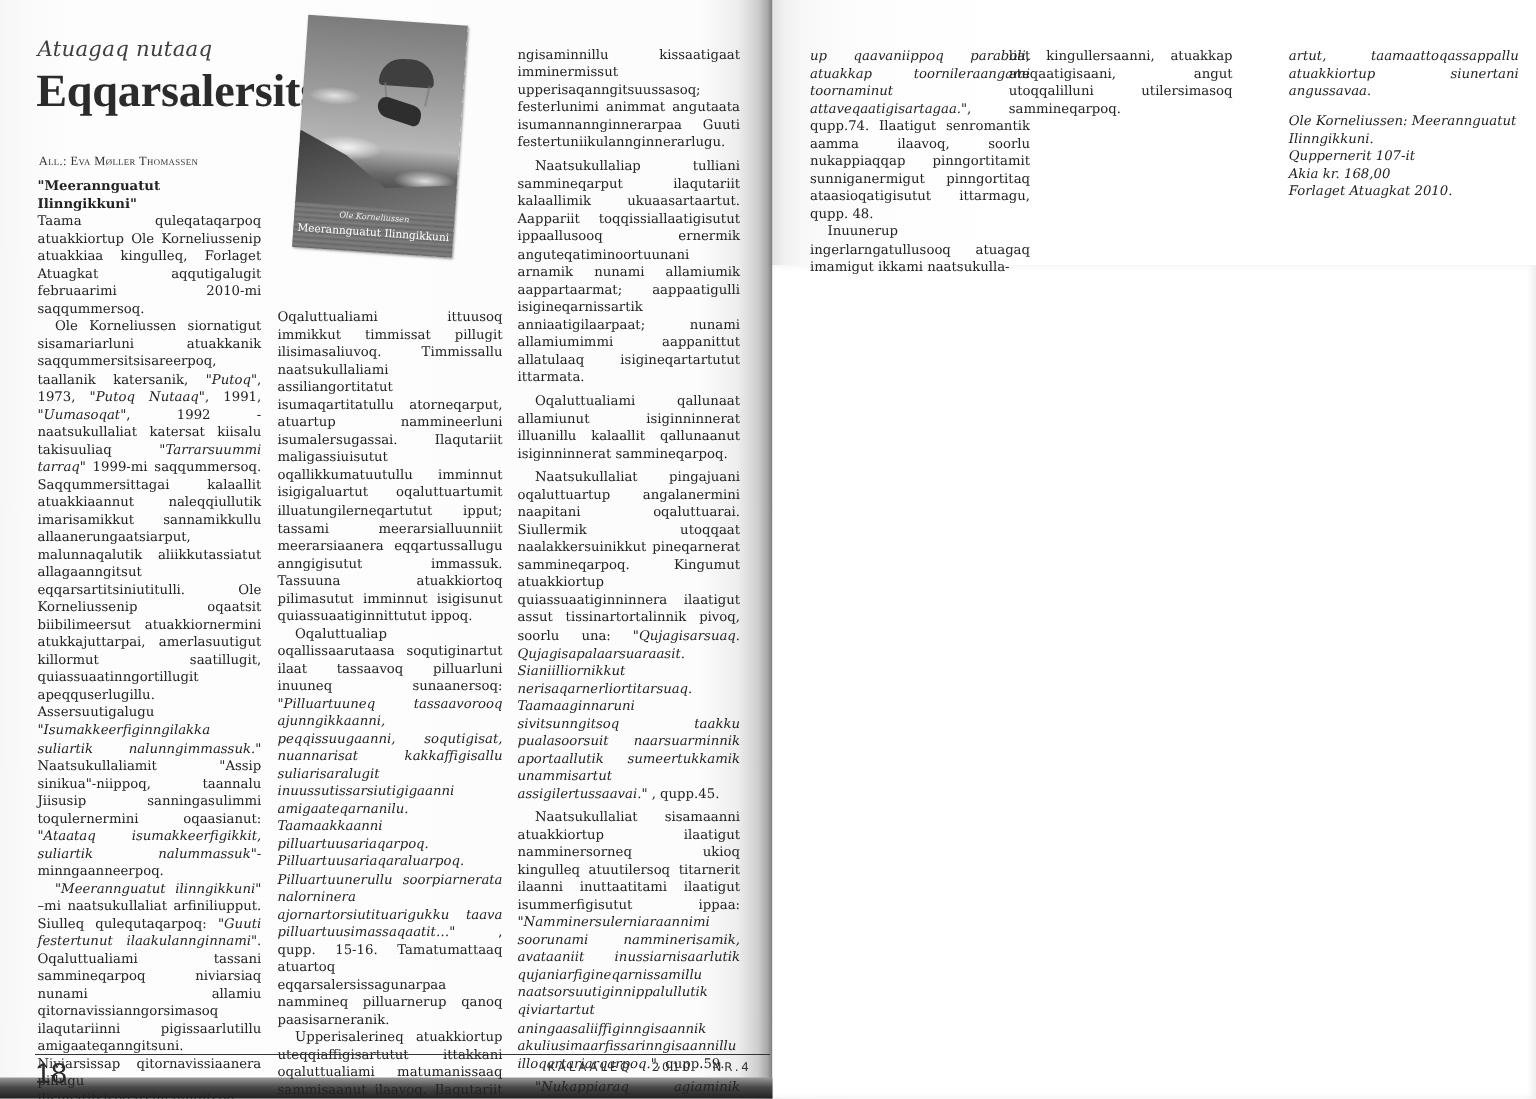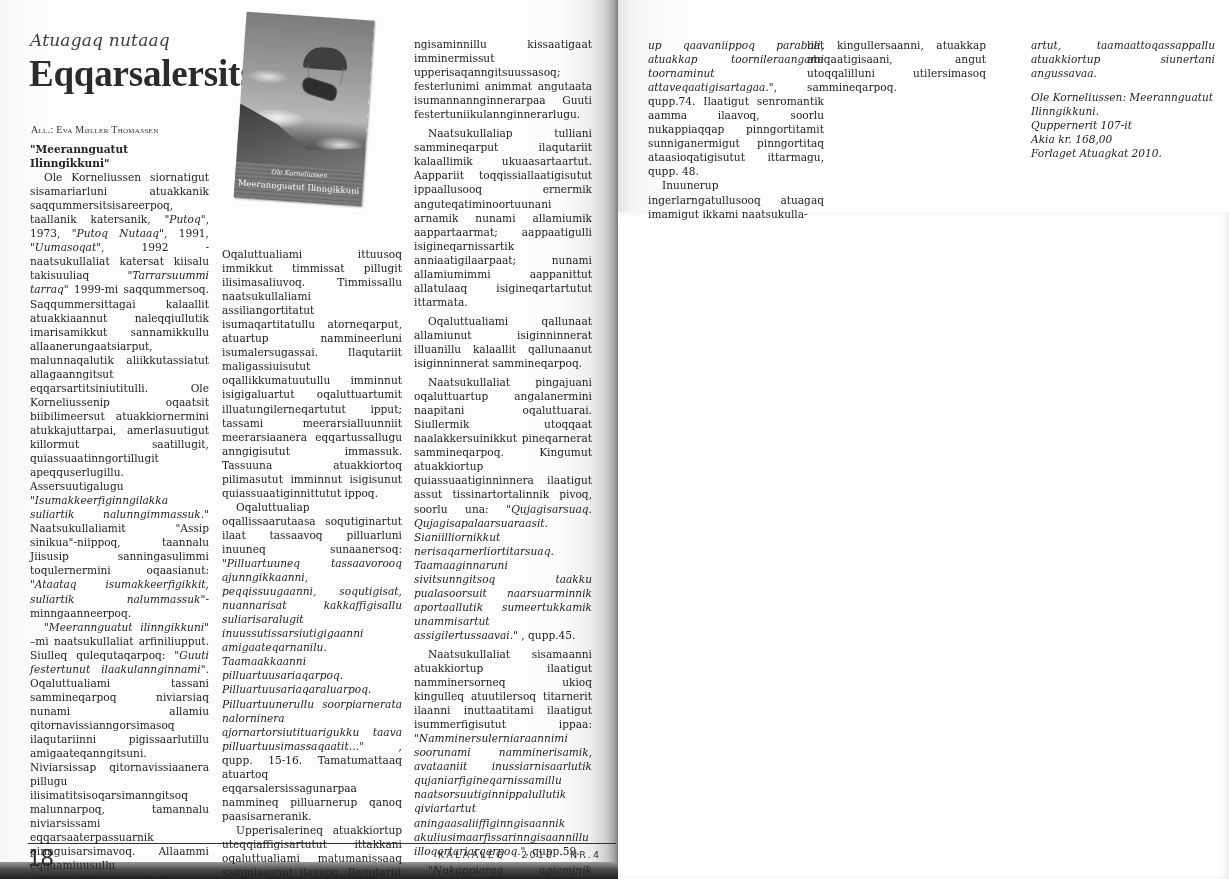--- a/index.html
+++ b/index.html
@@ -126,20 +126,21 @@
   <div class="water"></div>
   <div class="parachute-canopy"></div>
   <div class="parachute-lines"></div>
   <div class="parachute-figure"></div>
   <div class="cover-author">Ole Korneliussen</div>
   <div class="cover-title">Meerannguatut Ilinngikkuni</div>
 </div>
 
 <div class="col" style="left:30px; top:142px; width:179px;">
   <p class="noindent subhead">"Meerannguatut Ilinngikkuni"</p>
+  <p class="noindent">Taama quleqataqarpoq atuakkiortup Ole Korneliussenip atuakkiaa kingulleq, Forlaget Atuagkat aqqutigalugit februaarimi 2010-mi saqqummersoq.</p>
   <p><span>Ole Korneliussen siornatigut sisamariarluni atuakkanik saqqummersitsisareerpoq, taallanik katersanik, </span><em>"Putoq"</em><span>, 1973, </span><em>"Putoq Nutaaq"</em><span>, 1991, </span><em>"Uumasoqat"</em><span>, 1992 - naatsukullaliat katersat kiisalu takisuuliaq </span><em>"Tarrarsuummi tarraq"</em><span> 1999-mi saqqummersoq. Saqqummersittagai kalaallit atuakkiaannut naleqqiullutik imarisamikkut sannamikkullu allaanerungaatsiarput, malunnaqalutik aliikkutassiatut allagaanngitsut eqqarsartitsiniutitulli. Ole Korneliussenip oqaatsit biibilimeersut atuakkiornermini atukkajuttarpai, amerlasuutigut killormut saatillugit, quiassuaatinngortillugit apeqquserlugillu. Assersuutigalugu </span><em>"Isumakkeerfiginngilakka suliartik nalunngimmassuk."</em><span> Naatsukullaliamit "Assip sinikua"-niippoq, taannalu Jiisusip sanningasulimmi toqulernermini oqaasianut: </span><em>"Ataataq isumakkeerfigikkit, suliartik nalummassuk"</em><span>-minngaanneerpoq.</span></p>
   <p><em>"Meerannguatut ilinngikkuni"</em><span> –mi naatsukullaliat arfiniliupput. Siulleq qulequtaqarpoq: </span><em>"Guuti festertunut ilaakulannginnami"</em><span>. Oqaluttualiami tassani sammineqarpoq niviarsiaq nunami allamiu qitornavissianngorsimasoq ilaqutariinni pigissaarlutillu amigaateqanngitsuni. Niviarsissap qitornavissiaanera pillugu ilisimatitsisoqarsimanngitsoq malunnarpoq, tamannalu niviarsissami eqqarsaaterpassuarnik pinnguisarsimavoq. Allaammi eqqaamiuusullu ikinngutigiissimaneraluat qitornavissiaq tusaatillugu tusangiasaarutigineqarsimanera pigunarlugu ikinngutigiinnerigaluat kipisinneqarsimasutut ippoq.</span></p>
 </div>
 
 <div class="col" style="left:222px; top:247px; width:180px;">
   <p class="noindent">Oqaluttualiami ittuusoq immikkut timmissat pillugit ilisimasaliuvoq. Timmissallu naatsukullaliami assiliangortitatut isumaqartitatullu atorneqarput, atuartup nammineerluni isumalersugassai. Ilaqutariit maligassiuisutut oqallikkumatuutullu imminnut isigigaluartut oqaluttuartumit illuatungilerneqartutut ipput; tassami meerarsialluunniit meerarsiaanera eqqartussallugu anngigisutut immassuk. Tassuuna atuakkiortoq pilimasutut imminnut isigisunut quiassuaatiginnittutut ippoq.</p>
   <p><span>Oqaluttualiap oqallissaarutaasa soqutiginartut ilaat tassaavoq pilluarluni inuuneq sunaanersoq: </span><em>"Pilluartuuneq tassaavorooq ajunngikkaanni, peqqissuugaanni, soqutigisat, nuannarisat kakkaffigisallu suliarisaralugit inuussutissarsiutigigaanni amigaateqarnanilu. Taamaakkaanni pilluartuusariaqarpoq. Pilluartuusariaqaraluarpoq. Pilluartuunerullu soorpiarnerata nalorninera ajornartorsiutituarigukku taava pilluartuusimassaqaatit…"</em><span> , qupp. 15-16. Tamatumattaaq atuartoq eqqarsalersissagunarpaa nammineq pilluarnerup qanoq paasisarneranik.</span></p>
   <p>Upperisalerineq atuakkiortup uteqqiaffigisartutut ittakkani oqaluttualiami matumanissaaq sammisaanut ilaavoq. Ilaqutariit imminnut upperisaqanngitsutut isigigaluarlutik Guutip aqqa oqaasipiluutinut taarsiullugu taakulavaat, ileqqorissaarnertut isiginerullugu. Qitornavissiartillu upperisaqarumappat "kiffaanngissuseqarnerarlugu", oqaatigin-</p>
 </div>
 

